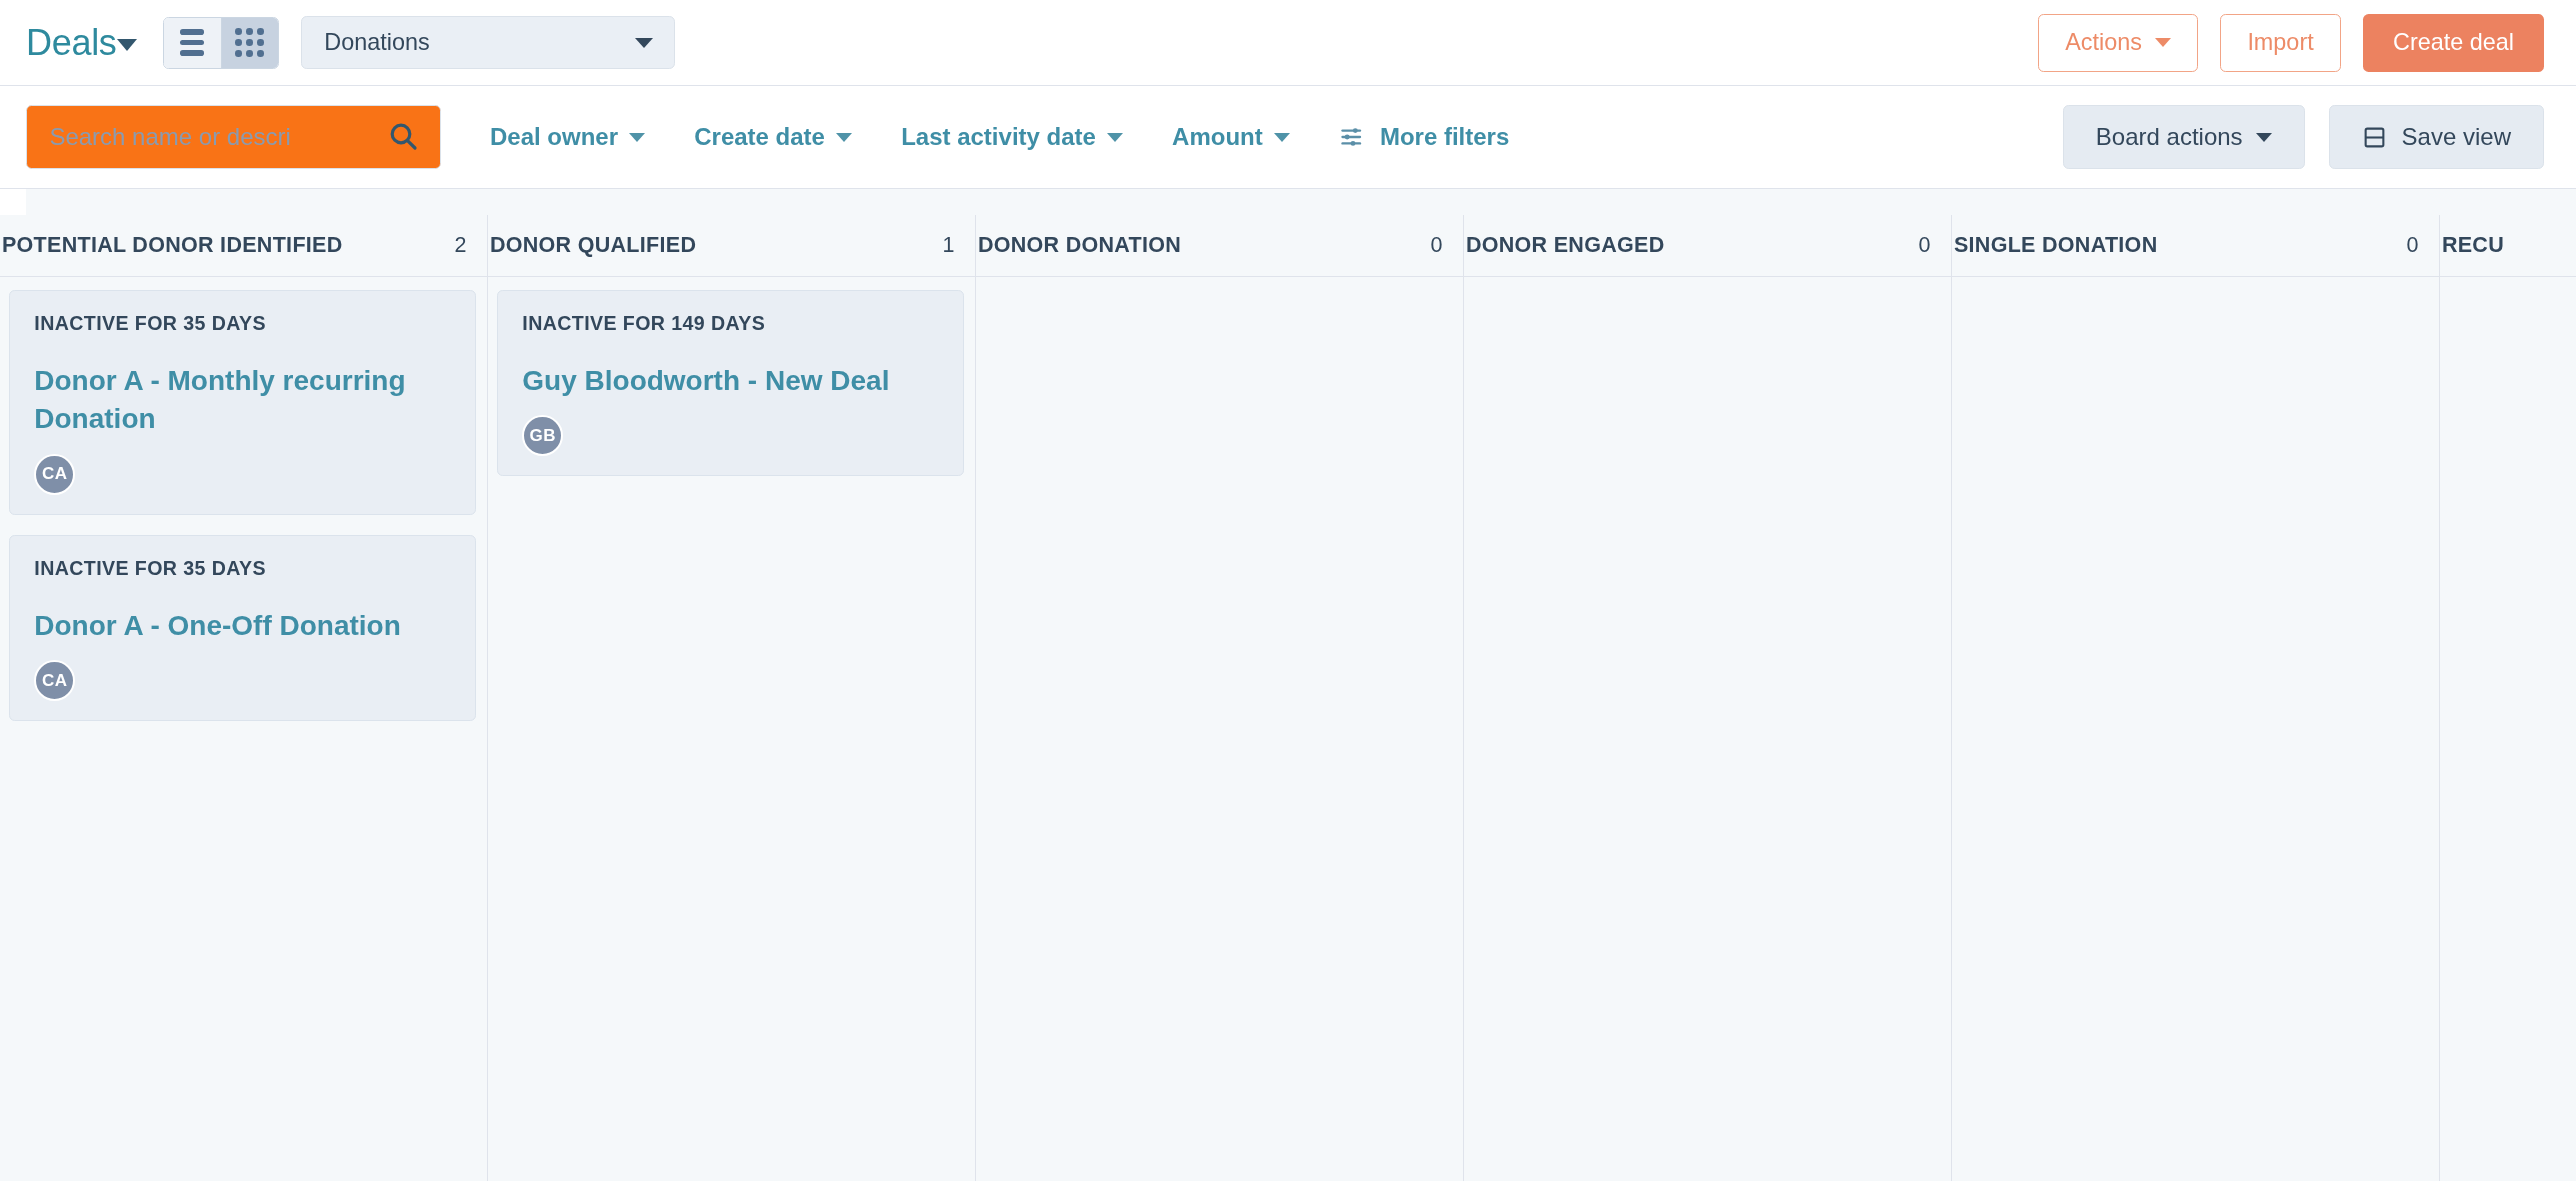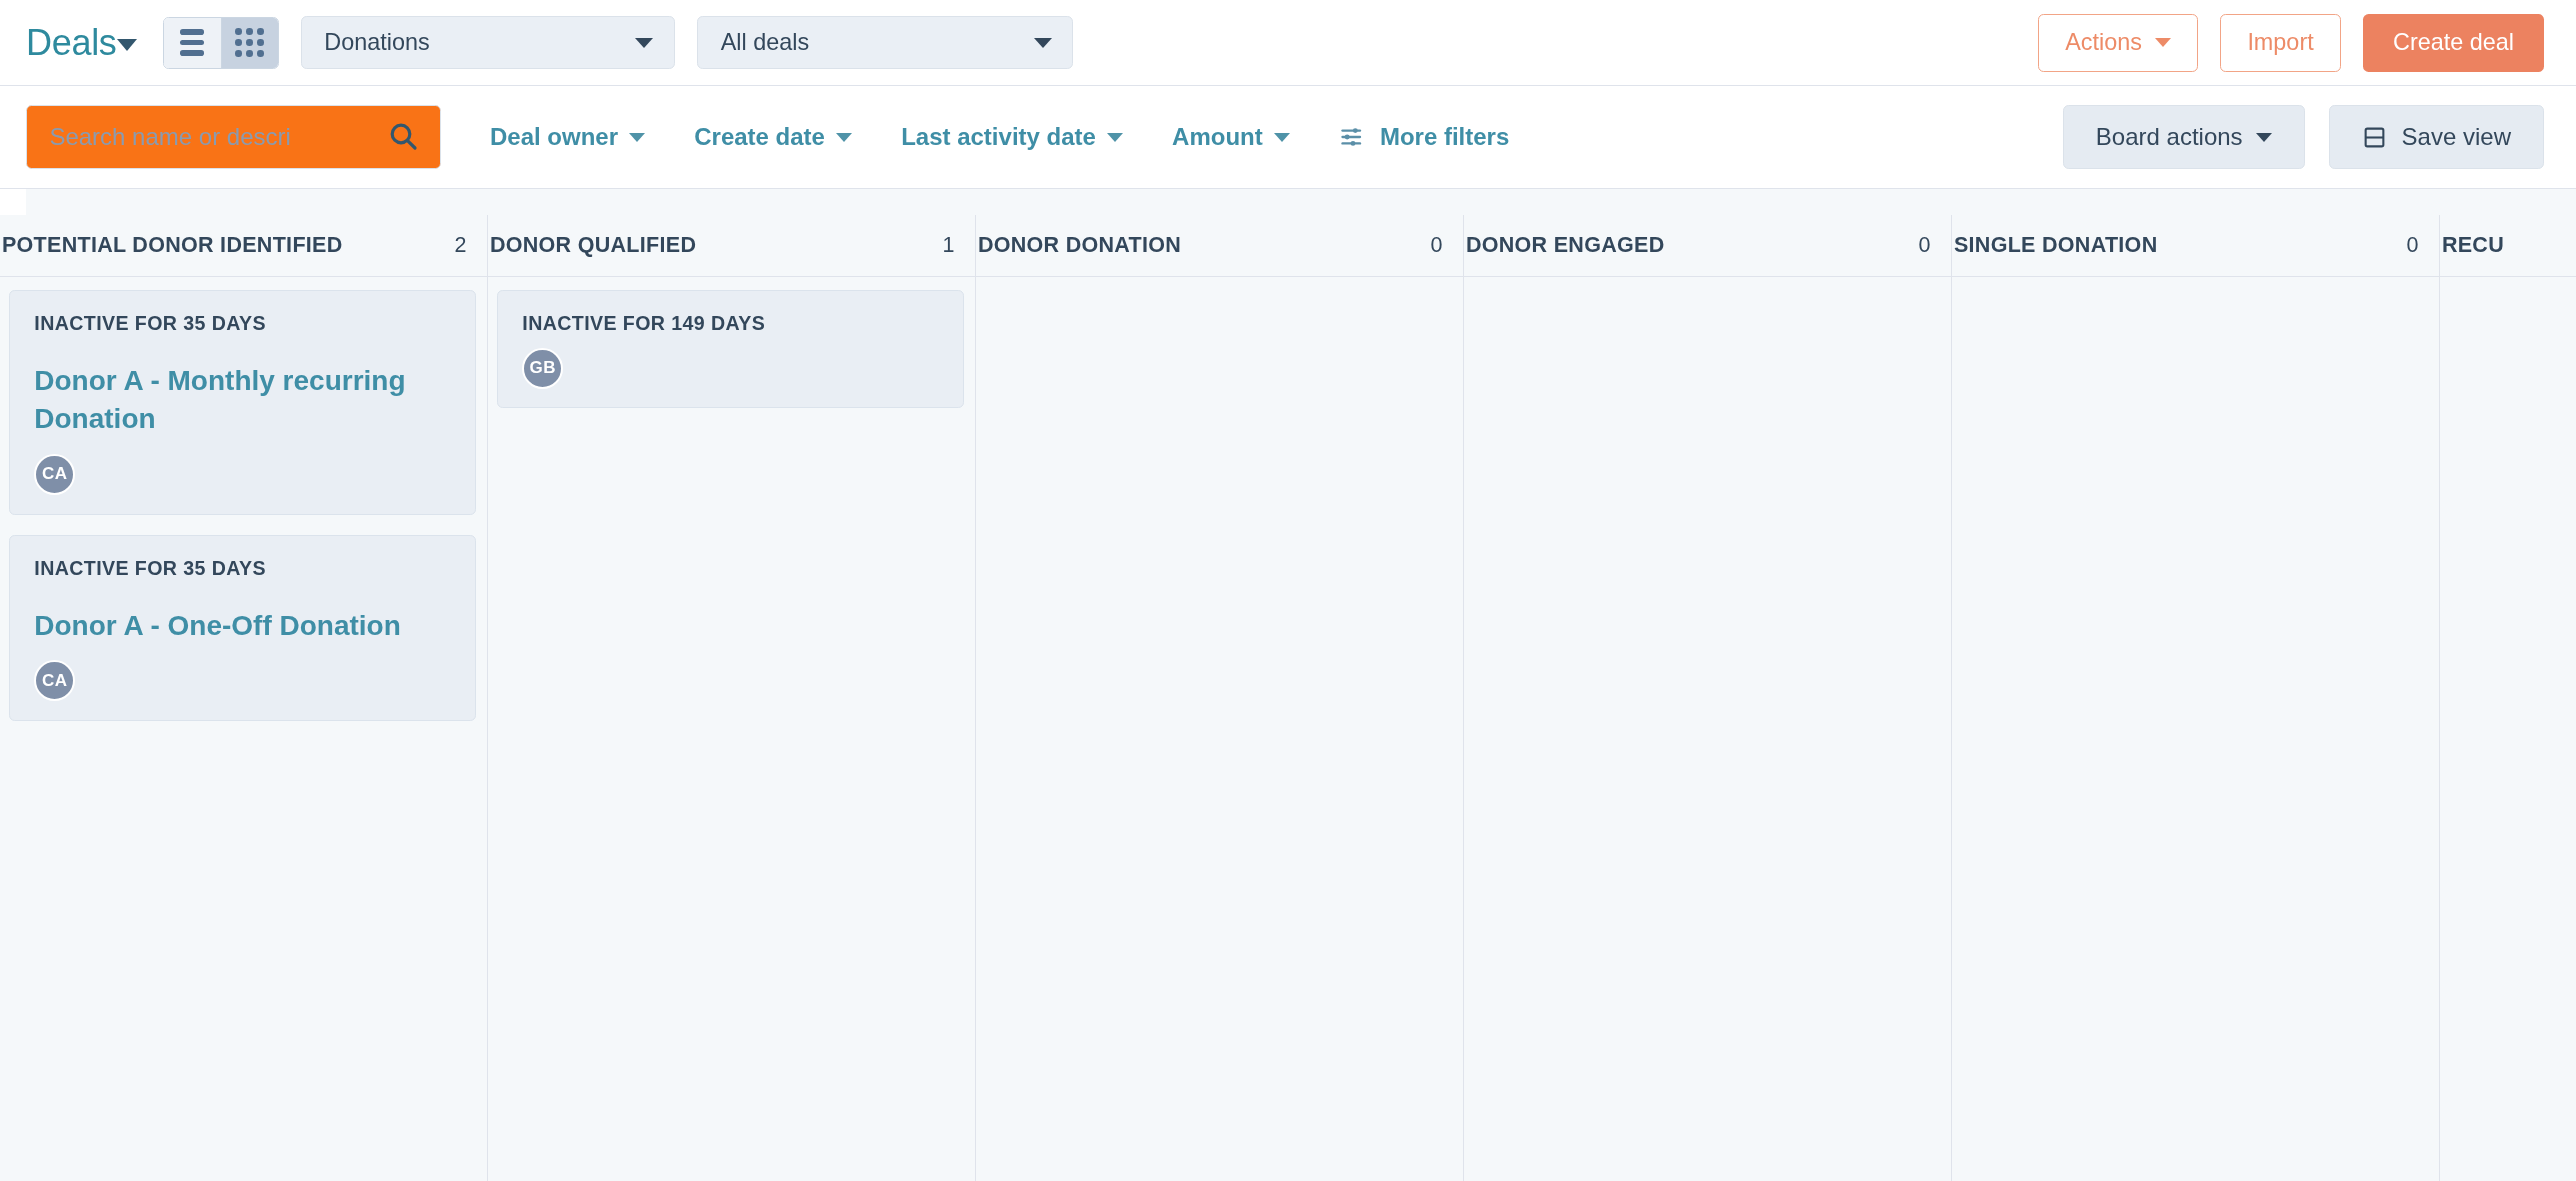--- a/index.html
+++ b/index.html
@@ -316,24 +316,20 @@
           <i></i>
       </span>
     </div>
   </div>
 
   <div class="select-pill pill-w1">
     <span>Donations</span>
     <span class="caret"></span>
   </div>
 
-  <div class="select-pill pill-w2">
-    <span>All deals</span>
-    <span class="caret"></span>
-  </div>
 
   <div class="spacer"></div>
 
   <div class="btn btn-outline-orange">
     <span>Actions</span>
     <span class="caret-orange"></span>
   </div>
 
   <div class="btn btn-outline-orange">
     <span>Import</span>
@@ -432,20 +428,21 @@
     </div>
 
     <div class="col">
       <div class="col-header">
         <div class="col-name">DONOR QUALIFIED</div>
         <div class="col-count">1</div>
       </div>
       <div class="col-body">
         <div class="card">
           <div class="card-meta">INACTIVE FOR 149 DAYS</div>
+          <div class="card-title">Guy Bloodworth - New Deal</div>
           <div class="avatar">GB</div>
         </div>
       </div>
     </div>
 
     <div class="col">
       <div class="col-header">
         <div class="col-name">DONOR DONATION</div>
         <div class="col-count">0</div>
       </div>

